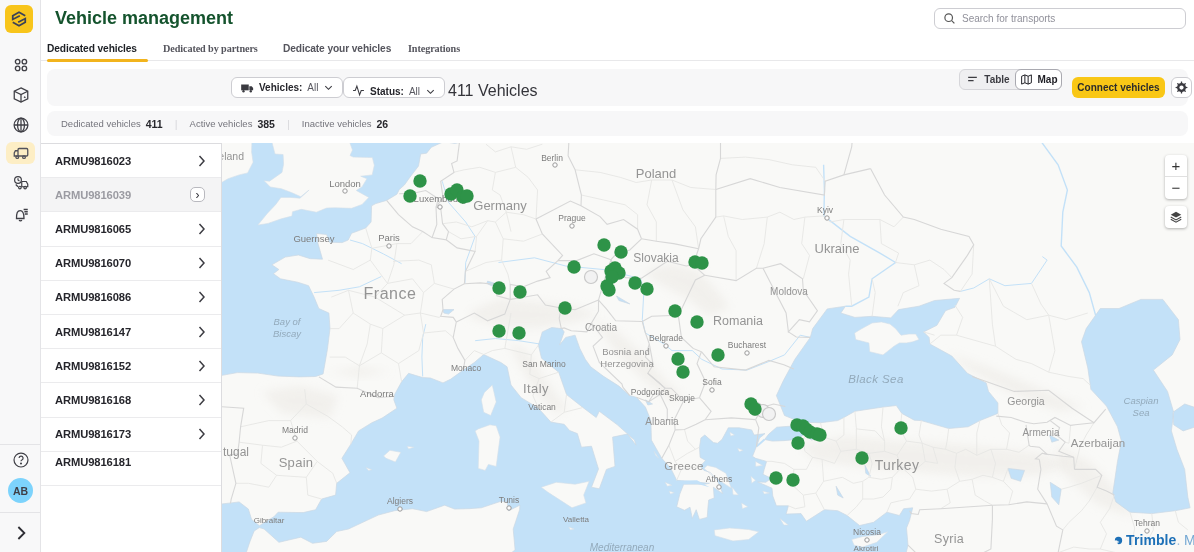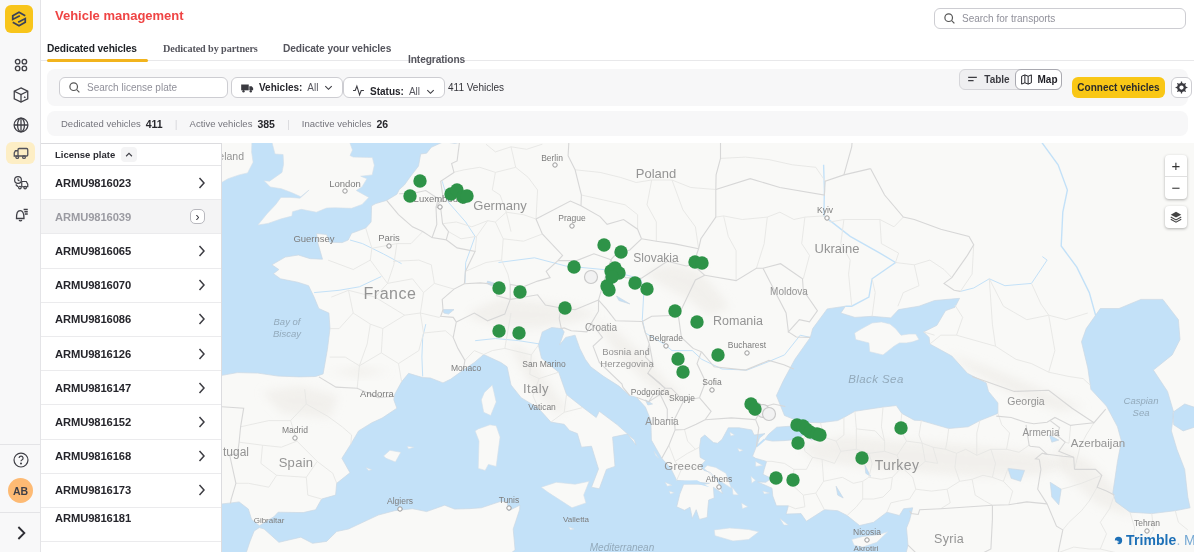--- a/index.html
+++ b/index.html
@@ -3,34 +3,34 @@
 <style>
 * { margin:0; padding:0; box-sizing:border-box; }
 html,body { width:1194px; height:552px; overflow:hidden; font-family:"Liberation Sans",sans-serif; background:#fff; }
 .rail { position:absolute; left:0; top:0; width:41px; height:552px; background:#f8f8f9; border-right:1px solid #e4e4e7; z-index:30; }
 .logo { position:absolute; left:5px; top:5px; width:28px; height:28px; background:#f8c51c; border-radius:6px; display:flex; align-items:center; justify-content:center; }
 .ricon { position:absolute; left:12px; width:18px; height:18px; color:#3f3f46; }
 .ricon svg { width:18px; height:18px; display:block; }
 .ractive { position:absolute; left:6px; width:29px; height:22px; background:#fdeec5; border-radius:6px; display:flex; align-items:center; justify-content:center; color:#52525b; }
 .ractive svg { width:18px; height:18px; }
 .rdiv { position:absolute; left:0; width:41px; border-top:1px solid #e4e4e7; }
-.avatar { position:absolute; left:8px; width:25px; height:25px; border-radius:50%; background:#fdba74; color:#3f3f46; font-size:10.5px; font-weight:700; display:flex; align-items:center; justify-content:center; }
+.avatar { position:absolute; left:8px; width:25px; height:25px; border-radius:50%; background:#7dd3fc; color:#3f3f46; font-size:10.5px; font-weight:700; display:flex; align-items:center; justify-content:center; }
 .main { position:absolute; left:41px; top:0; width:1153px; height:552px; }
-h1 { position:absolute; left:14px; top:8px; font-size:13px; font-weight:700; color:#ef4444; letter-spacing:0px; }
+h1 { position:absolute; left:14px; top:8px; font-size:18px; font-weight:700; color:#14532d; letter-spacing:0px; }
 .topsearch { position:absolute; left:893px; top:8px; width:252px; height:21px; border:1px solid #cdcdd2; border-radius:6px; background:#fff; display:flex; align-items:center; padding-left:8px; color:#90909a; font-size:10px; gap:6px; }
 .tabs { position:absolute; left:0; top:36px; width:1153px; height:25px; border-bottom:1px solid #e8e8ea; }
 .tab { position:absolute; top:0; font-size:10.2px; font-weight:700; color:#55555d; white-space:nowrap; letter-spacing:-0.1px; }
 .tab.act { color:#1d2025; }
 .tabline { position:absolute; left:6px; top:23px; width:101px; height:3px; background:#f2b41d; border-radius:2px; }
 .fbar { position:absolute; left:6px; top:69px; width:1141px; height:37px; background:#f7f7f8; border-radius:8px; }
 .sbar { position:absolute; left:6px; top:111px; width:1141px; height:25px; background:#f7f7f8; border-radius:8px; display:flex; align-items:center; font-size:9.5px; color:#74747c; }
 .inp { position:absolute; left:12px; top:8px; width:169px; height:21px; background:#fff; border:1px solid #cdcdd2; border-radius:6px; display:flex; align-items:center; padding-left:8px; gap:6px; color:#90909a; font-size:10px; }
 .drop { position:absolute; top:8px; height:21px; background:#fff; border:1px solid #cdcdd2; border-radius:6px; display:flex; align-items:center; padding:0 8px; gap:5px; font-size:10px; color:#585860; white-space:nowrap; }
 .drop b { color:#26262c; font-weight:700; }
-.count { position:absolute; left:401px; top:13px; font-size:10px; color:#34343a; }
+.count { position:absolute; left:401px; top:13px; font-size:16px; color:#34343a; }
 .seg { position:absolute; left:912px; top:0; height:21px; border:1px solid #d6d6da; background:#efeff1; border-radius:6px; display:flex; font-size:10px; }
 .seg .s1 { width:56px; display:flex; align-items:center; justify-content:center; gap:5px; color:#3c3c42; font-weight:700; }
 .seg .s2 { width:47px; display:flex; align-items:center; justify-content:center; gap:5px; background:#fff; border:1px solid #a9a9b0; margin:-1px; border-radius:6px; color:#1e1e24; font-weight:700; }
 .connect { position:absolute; left:1025px; top:8px; width:93px; height:21px; background:#f9c716; border-radius:6px; display:flex; align-items:center; justify-content:center; font-size:10px; font-weight:700; color:#2b2b2b; white-space:nowrap; }
 .gear { position:absolute; left:1124px; top:8px; width:21px; height:21px; background:#fff; border:1px solid #cdcdd2; border-radius:6px; display:flex; align-items:center; justify-content:center; color:#3a3a40; }
 .list { position:absolute; left:0; top:143px; width:181px; height:409px; background:#fff; border-right:1px solid #dcdcdf; border-top:1px solid #dcdcdf; z-index:10; }
 .lhead { height:22px; border-bottom:1px solid #e6e6e8; display:flex; align-items:center; padding-left:14px; font-size:9.5px; font-weight:700; color:#2b2b31; gap:6px; }
 .sortbox { width:16px; height:15px; background:#f4f4f5; border-radius:4px; display:flex; align-items:center; justify-content:center; }
 .row { height:34.2px; border-bottom:1px solid #ebebed; display:flex; align-items:center; justify-content:space-between; padding:0 16px 0 14px; font-size:11.2px; font-weight:700; color:#26262c; letter-spacing:-0.1px; }
 .row.sel { background:#f4f4f5; color:#9b9ba2; }
@@ -119,28 +119,24 @@
 <div class="main">
   <h1>Vehicle management</h1>
   <div class="topsearch"><svg width="13" height="13" viewBox="0 0 24 24" fill="none" stroke="#555" stroke-width="2.2">
         <circle cx="10.5" cy="10.5" r="7"></circle>
         <path d="M16 16 L21 21"></path>
       </svg>Search for transports</div>
   <div class="tabs">
     <span class="tab act" style="left:6px; top:7px;">Dedicated vehicles</span>
     <span class="tab" style="left:122px; top:7px;font-family:Liberation Serif, serif;">Dedicated by partners</span>
     <span class="tab" style="left:242px; top:7px;">Dedicate your vehicles</span>
-    <span class="tab" style="left:367px; top:18px;">Integrations</span>
+    <span class="tab" style="left:367px; top:7px;font-family:Liberation Serif, serif;">Integrations</span>
     <div class="tabline"></div>
   </div>
   <div class="fbar">
-    <div class="inp"><svg width="13" height="13" viewBox="0 0 24 24" fill="none" stroke="#555" stroke-width="2.2">
-          <circle cx="10.5" cy="10.5" r="7"></circle>
-          <path d="M16 16 L21 21"></path>
-        </svg>Search license plate</div>
     <div class="drop" style="left:184px;"><svg width="14" height="14" viewBox="0 0 24 24" fill="#3a3a40">
           <path d="M2 6 H15 V16 H2 Z"></path>
           <path d="M16 9 H20 L22.5 12 V16 H16 Z"></path>
           <circle cx="6" cy="17.5" r="2"></circle>
           <circle cx="18.5" cy="17.5" r="2"></circle>
         </svg><b>Vehicles:</b> All <svg width="11" height="11" viewBox="0 0 24 24" fill="none" stroke="#3a3a40" stroke-width="2.4">
           <path d="M5 9 L12 16 L19 9"></path>
         </svg></div>
     <div class="drop" style="left:296px;align-items:flex-end;"><svg width="13" height="13" viewBox="0 0 24 24" fill="none" stroke="#3a3a40" stroke-width="2">
           <path d="M2 12 H6 L9 4 L14 20 L17 12 H22"></path>
@@ -496,25 +492,20 @@
 <circle cx="817" cy="434" r="6.7" fill="#2e9348"></circle>
 <circle cx="820" cy="435" r="6.7" fill="#2e9348"></circle>
 <circle cx="798" cy="443" r="6.7" fill="#2e9348"></circle>
 <circle cx="862" cy="458" r="6.7" fill="#2e9348"></circle>
 <circle cx="901" cy="428" r="6.7" fill="#2e9348"></circle>
 <circle cx="776" cy="478" r="6.7" fill="#2e9348"></circle>
 <circle cx="793" cy="480" r="6.7" fill="#2e9348"></circle>
 </svg>
     </div>
   <div class="list">
-    <div class="lhead">License plate <span class="sortbox">
-          <svg width="10" height="10" viewBox="0 0 24 24" fill="none" stroke="#3f3f46" stroke-width="2.6">
-            <path d="M5 15 L12 8 L19 15"></path>
-          </svg>
-        </span></div>
     <div class="row">
         <span>ARMU9816023</span>
         <svg width="7" height="12" viewBox="0 0 7 12" fill="none" stroke="#3c3c42" stroke-width="1.5">
           <path d="M1.5 1 L6 6 L1.5 11"></path>
         </svg>
       </div>
       <div class="row sel">
         <span>ARMU9816039</span>
         <span class="chevbox">›</span>
       </div>
@@ -525,26 +516,20 @@
         </svg>
       </div>
       <div class="row">
         <span>ARMU9816070</span>
         <svg width="7" height="12" viewBox="0 0 7 12" fill="none" stroke="#3c3c42" stroke-width="1.5">
           <path d="M1.5 1 L6 6 L1.5 11"></path>
         </svg>
       </div>
       <div class="row">
         <span>ARMU9816086</span>
-        <svg width="7" height="12" viewBox="0 0 7 12" fill="none" stroke="#3c3c42" stroke-width="1.5">
-          <path d="M1.5 1 L6 6 L1.5 11"></path>
-        </svg>
-      </div>
-      <div class="row">
-        <span>ARMU9816126</span>
         <svg width="7" height="12" viewBox="0 0 7 12" fill="none" stroke="#3c3c42" stroke-width="1.5">
           <path d="M1.5 1 L6 6 L1.5 11"></path>
         </svg>
       </div>
       <div class="row">
         <span>ARMU9816147</span>
         <svg width="7" height="12" viewBox="0 0 7 12" fill="none" stroke="#3c3c42" stroke-width="1.5">
           <path d="M1.5 1 L6 6 L1.5 11"></path>
         </svg>
       </div>

